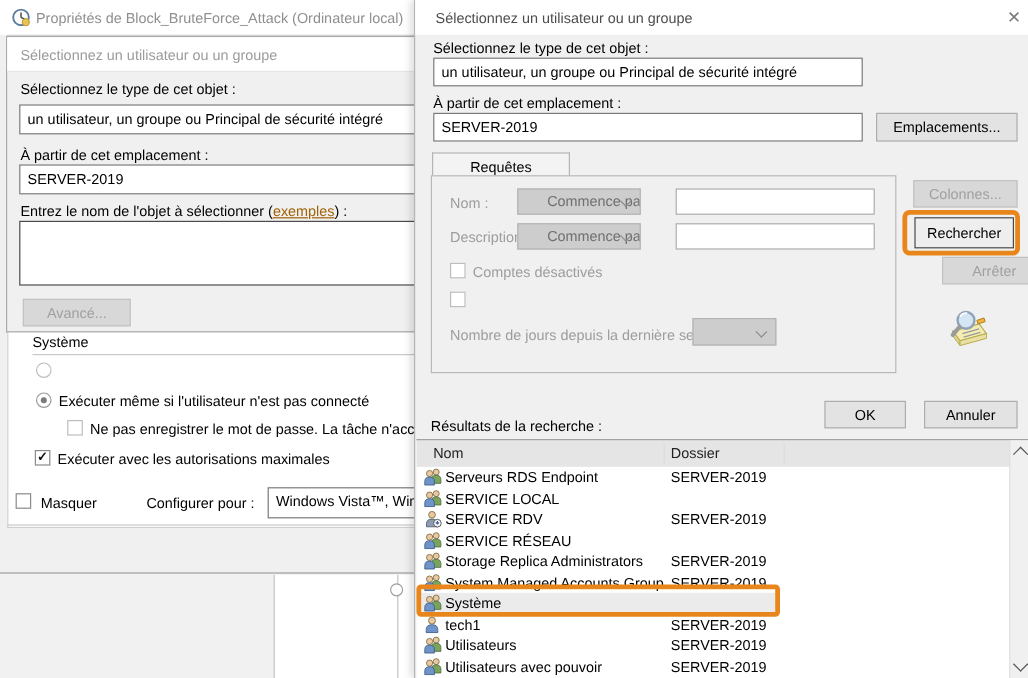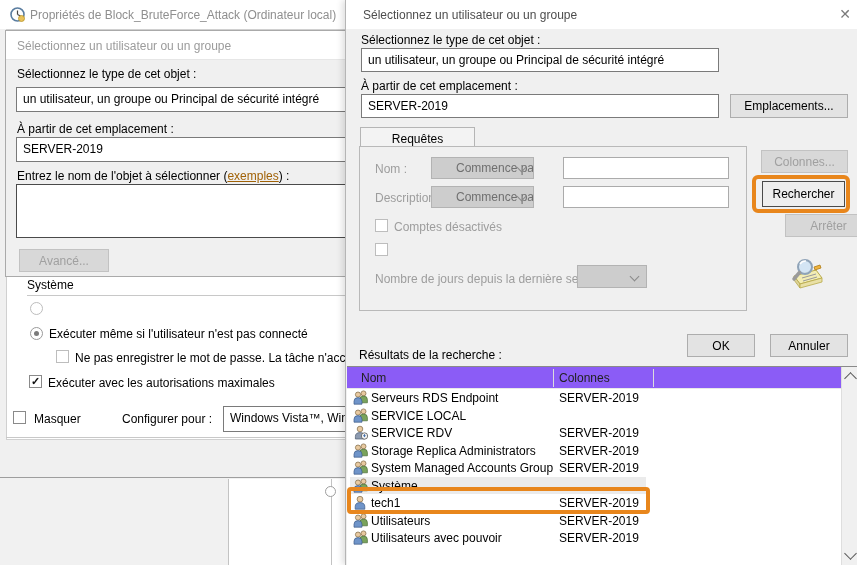--- a/index.html
+++ b/index.html
@@ -44,21 +44,21 @@
   .radio.dim{border-color:#bdbdbd;}
 
   .hline{height:1px; background:#c8c8c8;}
 
   
   .tab{background:#f3f3f3; border:1px solid #b5b5b5; border-bottom:none; box-sizing:border-box; text-align:center; padding-top:4px;}
   .groupbox{border:1px solid #b9b9b9; background:#f0f0f0; box-sizing:border-box;}
 
   
   .results{left:1px; top:366px; width:511px; height:199px; background:#fff; border-top:1px solid #8a8a8a; box-sizing:border-box; overflow:hidden;}
-  .res-header{position:absolute; left:0; top:0; width:100%; height:21px; background:#8b5cf6; border-bottom:1px solid #e8e8e8;}
+  .res-header{position:absolute; left:0; top:0; width:100%; height:21px; background:#e5e5e5; border-bottom:1px solid #e8e8e8;}
   .res-header .h1{position:absolute; left:14px; top:4px; color:#222;}
   .res-header .h2{position:absolute; left:212px; top:4px; color:#222;}
   .hsep{position:absolute; top:2px; width:1px; height:18px; background:#dcdcdc;}
   .rows{position:absolute; left:0; top:22px; width:494px;}
   .row{position:relative; height:17.5px; white-space:nowrap;}
   .row.selected::before{content:""; position:absolute; left:3px; top:0px; width:296px; height:17px; background:#ebebeb;}
   .ricon{position:absolute; left:6px; top:1px; width:16px; height:15px;}
   .rname{position:absolute; left:24px; top:2px;}
   .rfolder{position:absolute; left:212px; top:2px;}
 
@@ -230,21 +230,21 @@
     </div>
     <div class="abs btn" style="left:424px; top:334px; width:78px; height:23px;">
       <span class="btn-lbl">Annuler</span>
     </div>
 
     <span class="abs lbl" style="left:13px; top:348px;">Résultats de la recherche :</span>
 
     <div class="abs results">
       <div class="res-header">
         <span class="h1">Nom</span>
-        <span class="h2">Colonnes</span>
+        <span class="h2">Dossier</span>
         <span class="hsep" style="left:206px;"></span>
         <span class="hsep" style="left:306px;"></span>
       </div>
       <div class="rows">
           <div class="row">
             <span class="ricon"><svg width="16" height="15" viewBox="0 0 16 15">
                 <circle cx="10.5" cy="3.4" r="2.5" fill="#e8c9a0" stroke="#7d6640" stroke-width="0.7"></circle>
                 <path d="M6.6 9.5 q0 -3.4 3.9 -3.4 q3.9 0 3.9 3.4 l0 3.3 l-7.8 0 z" fill="#7aa35c" stroke="#4e6e3a" stroke-width="0.7"></path>
                 <circle cx="5" cy="4.6" r="2.6" fill="#e8c9a0" stroke="#7d6640" stroke-width="0.7"></circle>
                 <path d="M1 11.2 q0 -3.6 4 -3.6 q4 0 4 3.6 l0 3 l-8 0 z" fill="#6f94c9" stroke="#3c5a86" stroke-width="0.7"></path>
@@ -272,20 +272,30 @@
             <span class="rname">SERVICE RDV</span>
             <span class="rfolder">SERVER-2019</span>
           </div>
           <div class="row">
             <span class="ricon"><svg width="16" height="15" viewBox="0 0 16 15">
                 <circle cx="10.5" cy="3.4" r="2.5" fill="#e8c9a0" stroke="#7d6640" stroke-width="0.7"></circle>
                 <path d="M6.6 9.5 q0 -3.4 3.9 -3.4 q3.9 0 3.9 3.4 l0 3.3 l-7.8 0 z" fill="#7aa35c" stroke="#4e6e3a" stroke-width="0.7"></path>
                 <circle cx="5" cy="4.6" r="2.6" fill="#e8c9a0" stroke="#7d6640" stroke-width="0.7"></circle>
                 <path d="M1 11.2 q0 -3.6 4 -3.6 q4 0 4 3.6 l0 3 l-8 0 z" fill="#6f94c9" stroke="#3c5a86" stroke-width="0.7"></path>
               </svg></span>
+            <span class="rname">SERVICE RÉSEAU</span>
+            <span class="rfolder"></span>
+          </div>
+          <div class="row">
+            <span class="ricon"><svg width="16" height="15" viewBox="0 0 16 15">
+                <circle cx="10.5" cy="3.4" r="2.5" fill="#e8c9a0" stroke="#7d6640" stroke-width="0.7"></circle>
+                <path d="M6.6 9.5 q0 -3.4 3.9 -3.4 q3.9 0 3.9 3.4 l0 3.3 l-7.8 0 z" fill="#7aa35c" stroke="#4e6e3a" stroke-width="0.7"></path>
+                <circle cx="5" cy="4.6" r="2.6" fill="#e8c9a0" stroke="#7d6640" stroke-width="0.7"></circle>
+                <path d="M1 11.2 q0 -3.6 4 -3.6 q4 0 4 3.6 l0 3 l-8 0 z" fill="#6f94c9" stroke="#3c5a86" stroke-width="0.7"></path>
+              </svg></span>
             <span class="rname">Storage Replica Administrators</span>
             <span class="rfolder">SERVER-2019</span>
           </div>
           <div class="row">
             <span class="ricon"><svg width="16" height="15" viewBox="0 0 16 15">
                 <circle cx="10.5" cy="3.4" r="2.5" fill="#e8c9a0" stroke="#7d6640" stroke-width="0.7"></circle>
                 <path d="M6.6 9.5 q0 -3.4 3.9 -3.4 q3.9 0 3.9 3.4 l0 3.3 l-7.8 0 z" fill="#7aa35c" stroke="#4e6e3a" stroke-width="0.7"></path>
                 <circle cx="5" cy="4.6" r="2.6" fill="#e8c9a0" stroke="#7d6640" stroke-width="0.7"></circle>
                 <path d="M1 11.2 q0 -3.6 4 -3.6 q4 0 4 3.6 l0 3 l-8 0 z" fill="#6f94c9" stroke="#3c5a86" stroke-width="0.7"></path>
               </svg></span>

